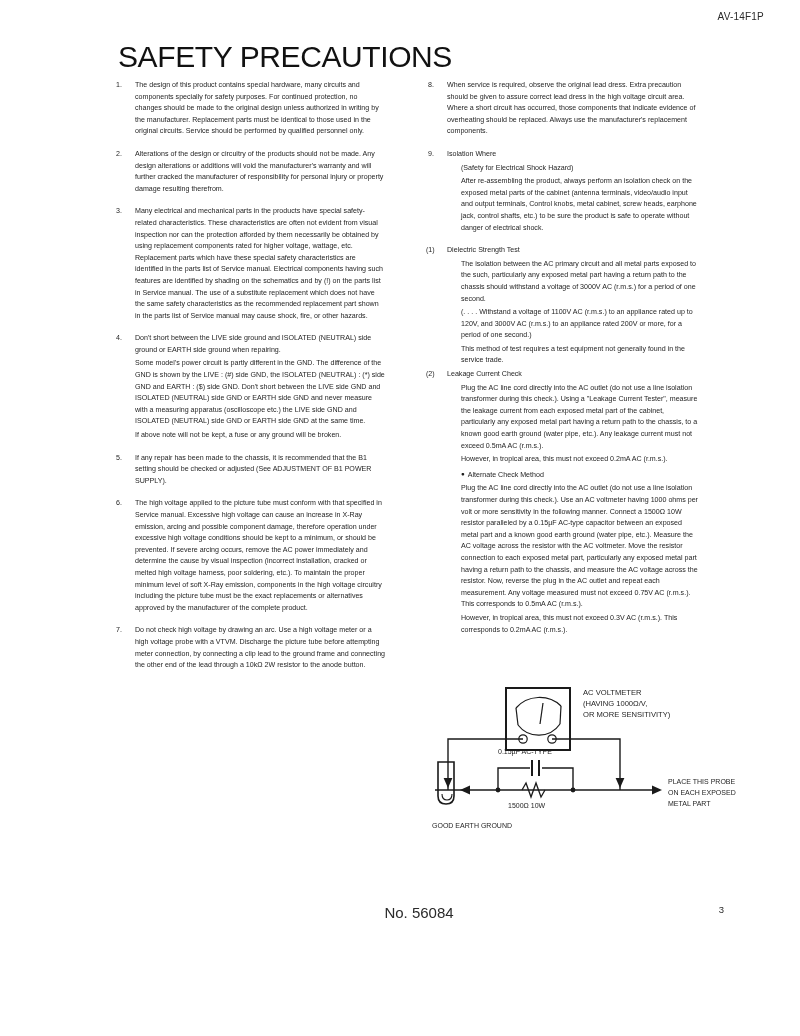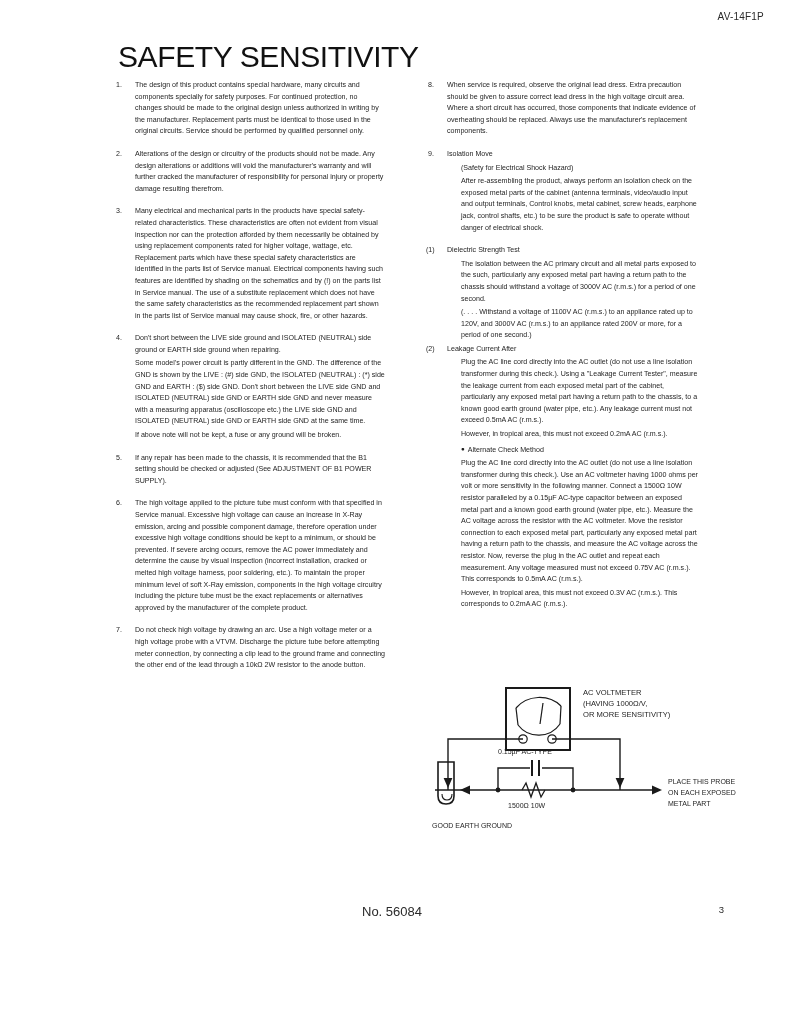--- a/index.html
+++ b/index.html
@@ -69,23 +69,23 @@
   .footer {
     position: absolute;
     left: 0;
     right: 0;
     bottom: 118px;
     height: 14px;
     z-index: 3;
   }
   .footer .doc-no {
     position: absolute;
-    left: 392px;
+    left: 419px;
     transform: translateX(-50%);
-    font-size: 13px;
+    font-size: 15px;
     color: #2a2a2a;
   }
   .footer .page-no {
     position: absolute;
     right: 76px;
     font-size: 9.5px;
     color: #2a2a2a;
   }
 
   
@@ -179,21 +179,21 @@
   }
 </style>
 </head>
 <body>
 
 <div class="page">
 
 
   <div class="model-code">AV-14F1P</div>
 
-  <div class="page-title">SAFETY SENSITIVITY</div>
+  <div class="page-title">SAFETY PRECAUTIONS</div>
 
   <div class="columns">
 
     <div class="col col-left">
 
       <div class="item">
         <span class="marker">1.</span>
         <p class="para">The design of this product contains special hardware, many circuits and components specially for safety purposes. For continued protection, no changes should be made to the original design unless authorized in writing by the manufacturer. Replacement parts must be identical to those used in the original circuits. Service should be performed by qualified personnel only.</p>
       </div>
 
@@ -233,39 +233,40 @@
 
     <div class="col col-right">
 
       <div class="item">
         <span class="marker">8.</span>
         <p class="para">When service is required, observe the original lead dress. Extra precaution should be given to assure correct lead dress in the high voltage circuit area. Where a short circuit has occurred, those components that indicate evidence of overheating should be replaced. Always use the manufacturer's replacement components.</p>
       </div>
 
       <div class="item">
         <span class="marker">9.</span>
-        <p class="para">Isolation Move</p>
+        <p class="para">Isolation Where</p>
         <div class="indent-block">
           <p class="para">(Safety for Electrical Shock Hazard)</p>
           <p class="para">After re-assembling the product, always perform an isolation check on the exposed metal parts of the cabinet (antenna terminals, video/audio input and output terminals, Control knobs, metal cabinet, screw heads, earphone jack, control shafts, etc.) to be sure the product is safe to operate without danger of electrical shock.</p>
         </div>
       </div>
 
       <div class="item sub">
         <span class="marker">(1)</span>
         <p class="para">Dielectric Strength Test</p>
         <div class="indent-block">
           <p class="para">The isolation between the AC primary circuit and all metal parts exposed to the such, particularly any exposed metal part having a return path to the chassis should withstand a voltage of 3000V AC (r.m.s.) for a period of one second.</p>
           <p class="para">(. . . . Withstand a voltage of 1100V AC (r.m.s.) to an appliance rated up to 120V, and 3000V AC (r.m.s.) to an appliance rated 200V or more, for a period of one second.)</p>
+          <p class="para">This method of test requires a test equipment not generally found in the service trade.</p>
         </div>
       </div>
 
       <div class="item sub">
         <span class="marker">(2)</span>
-        <p class="para">Leakage Current After</p>
+        <p class="para">Leakage Current Check</p>
         <div class="indent-block">
           <p class="para">Plug the AC line cord directly into the AC outlet (do not use a line isolation transformer during this check.). Using a "Leakage Current Tester", measure the leakage current from each exposed metal part of the cabinet, particularly any exposed metal part having a return path to the chassis, to a known good earth ground (water pipe, etc.). Any leakage current must not exceed 0.5mA AC (r.m.s.).</p>
           <p class="para">However, in tropical area, this must not exceed 0.2mA AC (r.m.s.).</p>
           <p class="para bullet-line">Alternate Check Method</p>
           <p class="para">Plug the AC line cord directly into the AC outlet (do not use a line isolation transformer during this check.). Use an AC voltmeter having 1000 ohms per volt or more sensitivity in the following manner. Connect a 1500Ω 10W resistor paralleled by a 0.15µF AC-type capacitor between an exposed metal part and a known good earth ground (water pipe, etc.). Measure the AC voltage across the resistor with the AC voltmeter. Move the resistor connection to each exposed metal part, particularly any exposed metal part having a return path to the chassis, and measure the AC voltage across the resistor. Now, reverse the plug in the AC outlet and repeat each measurement. Any voltage measured must not exceed 0.75V AC (r.m.s.). This corresponds to 0.5mA AC (r.m.s.).</p>
           <p class="para">However, in tropical area, this must not exceed 0.3V AC (r.m.s.). This corresponds to 0.2mA AC (r.m.s.).</p>
         </div>
       </div>
 
     </div>

